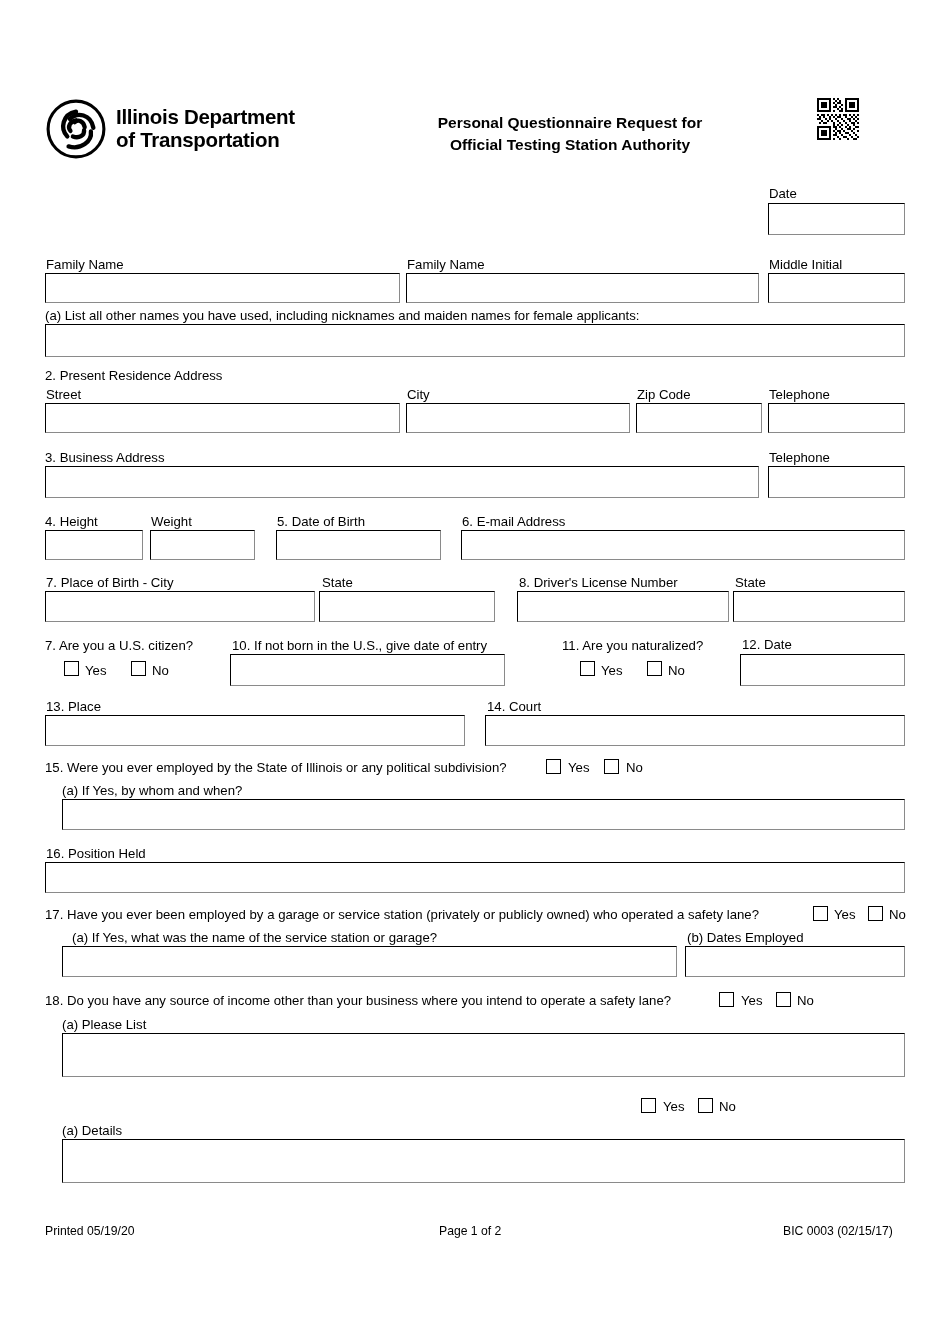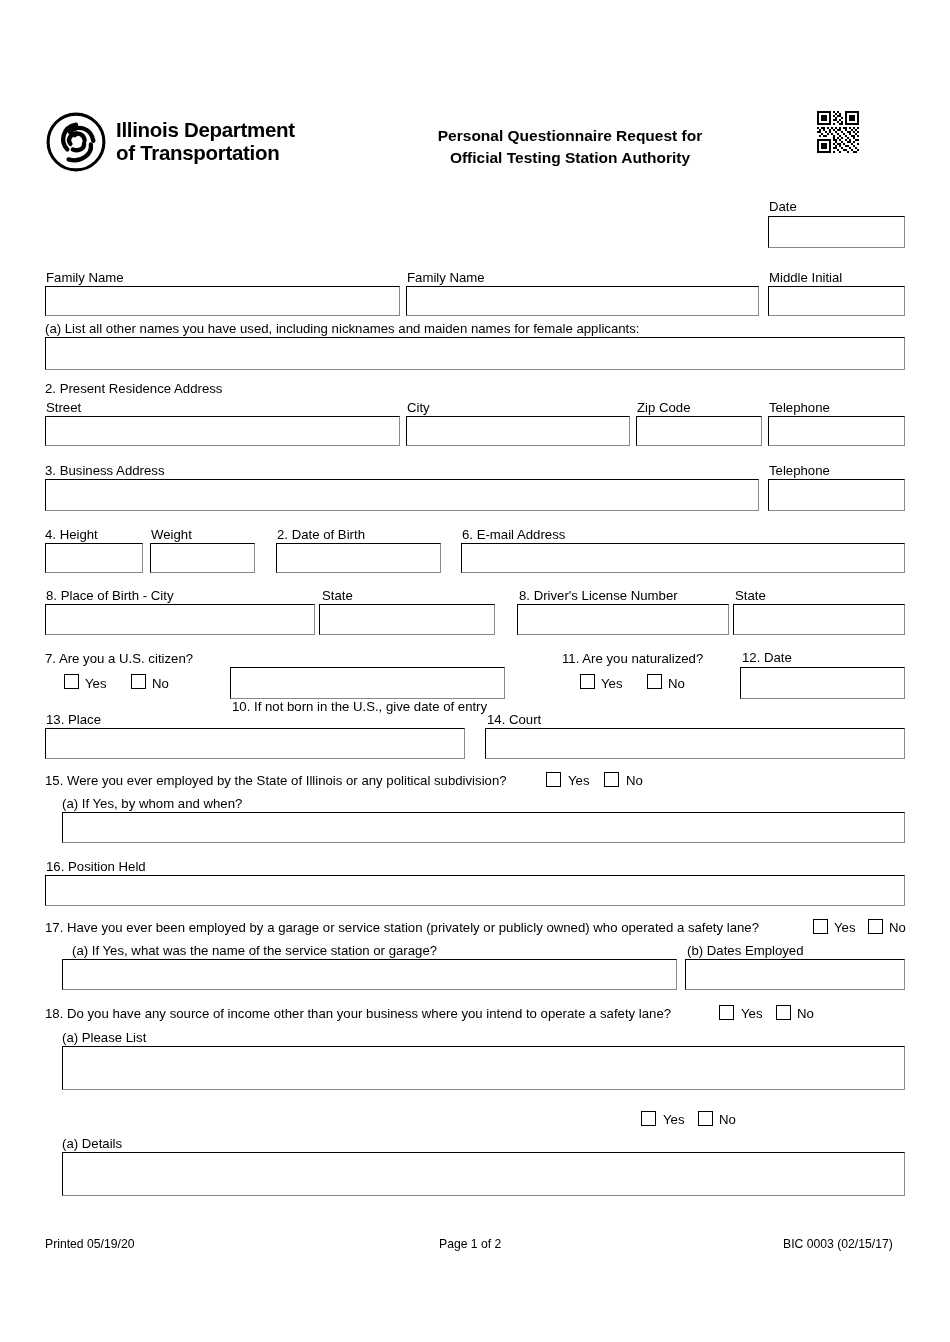--- a/index.html
+++ b/index.html
@@ -9,21 +9,21 @@
   }
   body {
     width: 950px; height: 1342px;
     font-family: "Liberation Sans", sans-serif;
     color: #000;
     position: relative;
     overflow: hidden;
   }
   .page {
     position: absolute;
-    left: 0; top: 13px;
+    left: 0; top: 0;
     width: 950px; height: 1283px;
   }
 
   
   .header {
     position: absolute;
     left: 45px; top: 92px;
     width: 860px; height: 80px;
   }
   .logo-wrap {
@@ -270,45 +270,45 @@
 
   <div class="lbl" style="left:769px; top:450px;">Telephone</div>
   <div class="box" style="left:768px; top:466px; width:137px; height:32px;"></div>
 
   <div class="lbl" style="left:45px; top:514px;">4. Height</div>
   <div class="box" style="left:45px; top:530px; width:98px; height:30px;"></div>
 
   <div class="lbl" style="left:151px; top:514px;">Weight</div>
   <div class="box" style="left:150px; top:530px; width:105px; height:30px;"></div>
 
-  <div class="lbl" style="left:277px; top:514px;">2. Date of Birth</div>
+  <div class="lbl" style="left:277px; top:514px;">5. Date of Birth</div>
   <div class="box" style="left:276px; top:530px; width:165px; height:30px;"></div>
 
   <div class="lbl" style="left:462px; top:514px;">6. E-mail Address</div>
   <div class="box" style="left:461px; top:530px; width:444px; height:30px;"></div>
 
-  <div class="lbl" style="left:46px; top:575px;">8. Place of Birth - City</div>
+  <div class="lbl" style="left:46px; top:575px;">7. Place of Birth - City</div>
   <div class="box" style="left:45px; top:591px; width:270px; height:31px;"></div>
 
   <div class="lbl" style="left:322px; top:575px;">State</div>
   <div class="box" style="left:319px; top:591px; width:176px; height:31px;"></div>
 
   <div class="lbl" style="left:519px; top:575px;">8. Driver's License Number</div>
   <div class="box" style="left:517px; top:591px; width:212px; height:31px;"></div>
 
   <div class="lbl" style="left:735px; top:575px;">State</div>
   <div class="box" style="left:733px; top:591px; width:172px; height:31px;"></div>
 
   <div class="lbl" style="left:45px; top:638px;">7. Are you a U.S. citizen?</div>
   <div class="cbx" style="left:64px; top:661px;"></div>
   <div class="lbl" style="left:85px; top:663px;">Yes</div>
   <div class="cbx" style="left:131px; top:661px;"></div>
   <div class="lbl" style="left:152px; top:663px;">No</div>
 
-  <div class="lbl" style="left:232px; top:638px;margin-top:48px;">10. If not born in the U.S., give date of entry</div>
+  <div class="lbl" style="left:232px; top:638px;">10. If not born in the U.S., give date of entry</div>
   <div class="box" style="left:230px; top:654px; width:275px; height:32px;"></div>
 
   <div class="lbl" style="left:562px; top:638px;">11. Are you naturalized?</div>
   <div class="cbx" style="left:580px; top:661px;"></div>
   <div class="lbl" style="left:601px; top:663px;">Yes</div>
   <div class="cbx" style="left:647px; top:661px;"></div>
   <div class="lbl" style="left:668px; top:663px;">No</div>
 
   <div class="lbl" style="left:742px; top:637px;">12. Date</div>
   <div class="box" style="left:740px; top:654px; width:165px; height:32px;"></div>

